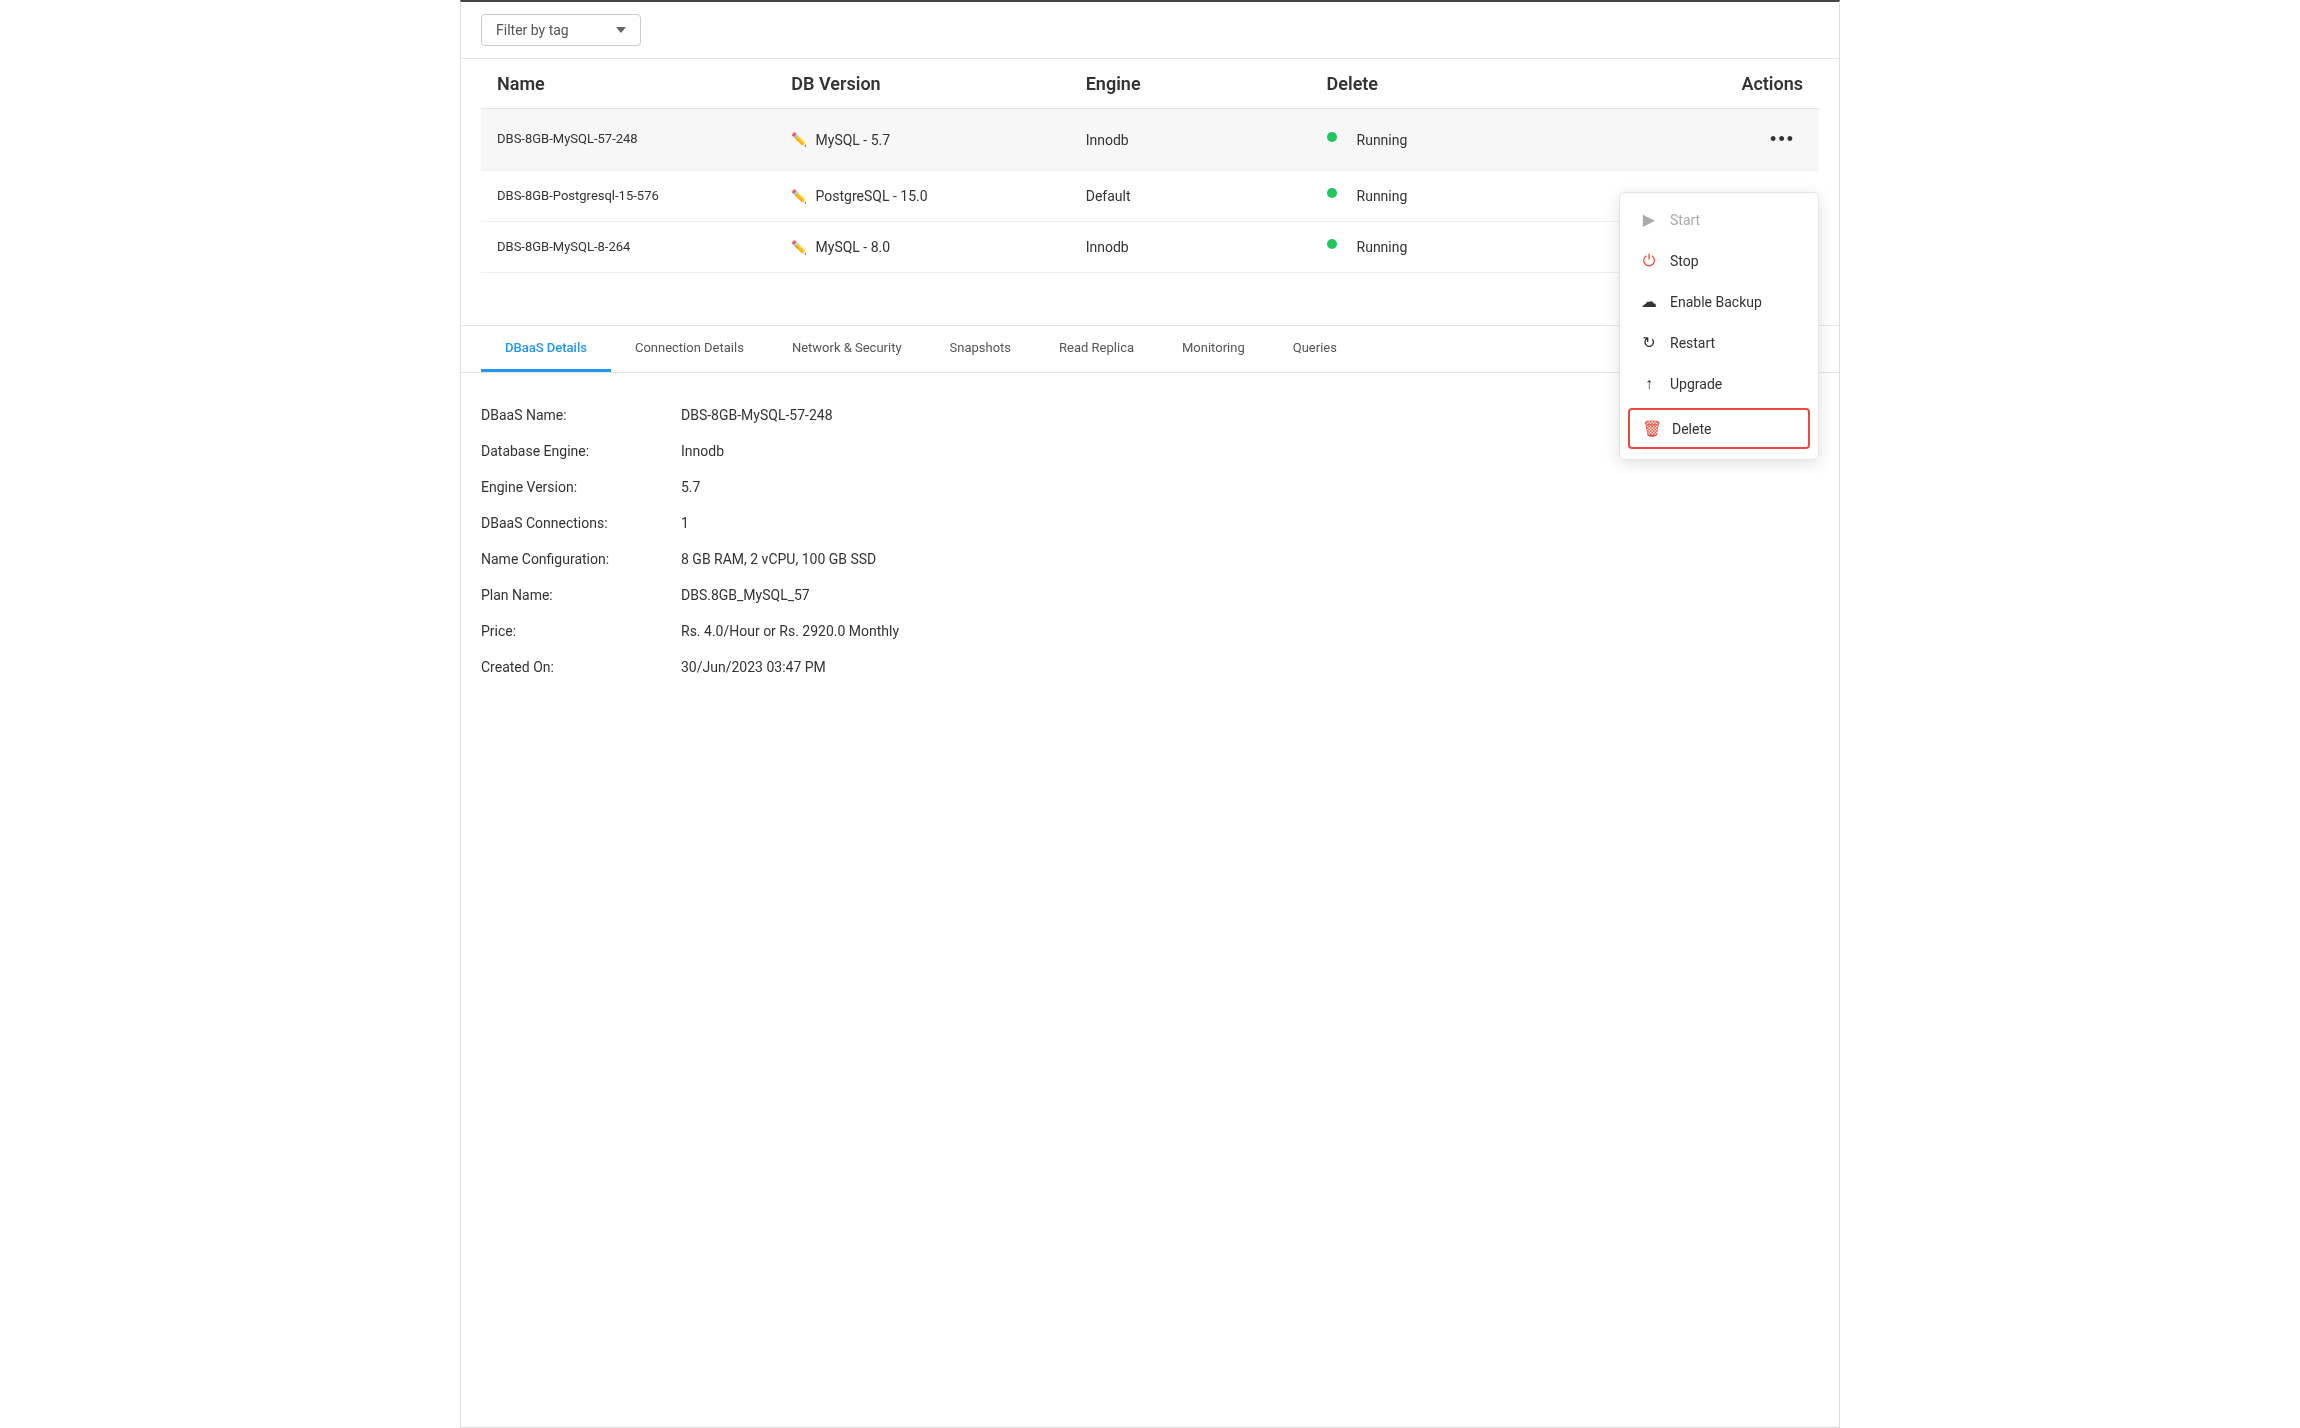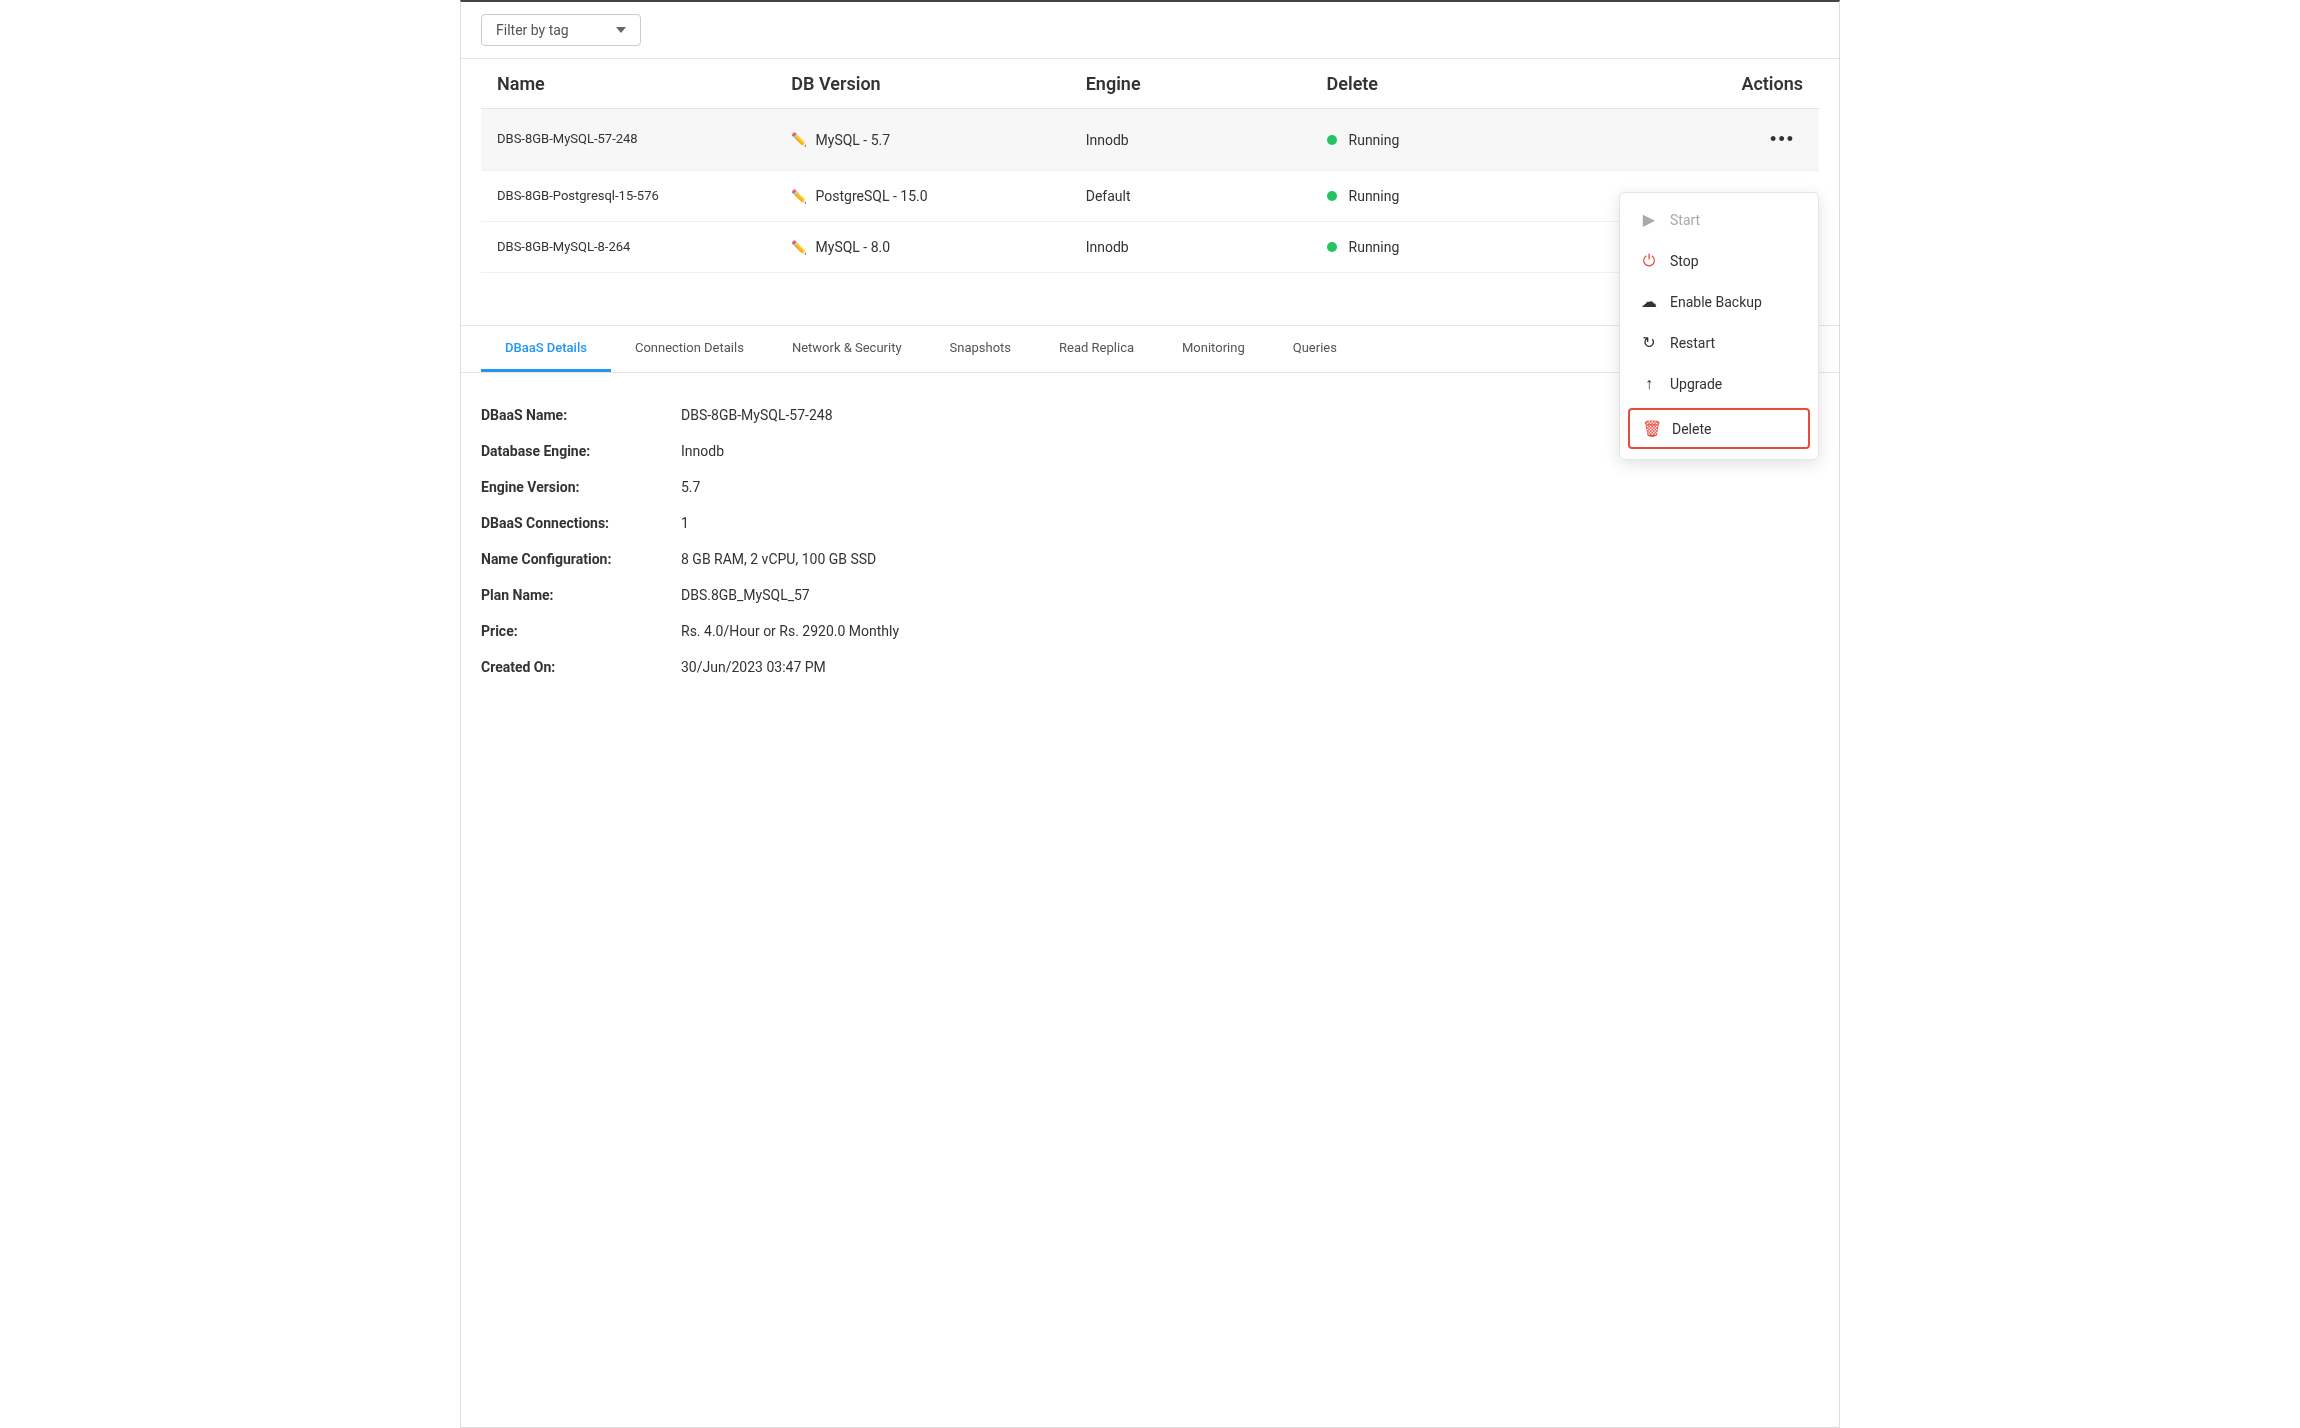--- a/index.html
+++ b/index.html
@@ -74,22 +74,21 @@
       display: flex;
       align-items: center;
       gap: 8px;
     }
     .edit-icon {
       color: #aaa;
       font-size: 13px;
     }
     .status-cell {
       display: flex;
-      align-items: center;
-      gap: 12px;
+      gap: 20px;
     }
     .status-dot {
       width: 10px;
       height: 10px;
       border-radius: 50%;
       background: #22c55e;
       flex-shrink: 0;
     }
     .actions-btn {
       cursor: pointer;
@@ -154,21 +153,21 @@
       background: #fff;
     }
     .detail-row {
       display: flex;
       padding: 10px 0;
       font-size: 14px;
     }
     .detail-label {
       min-width: 200px;
       color: #333;
-      font-weight: 700;
+      font-weight: 400;
     }
     .detail-value {
       color: #333;
     }
 
     
     .context-menu {
       position: absolute;
       top: 190px;
       right: 20px;

